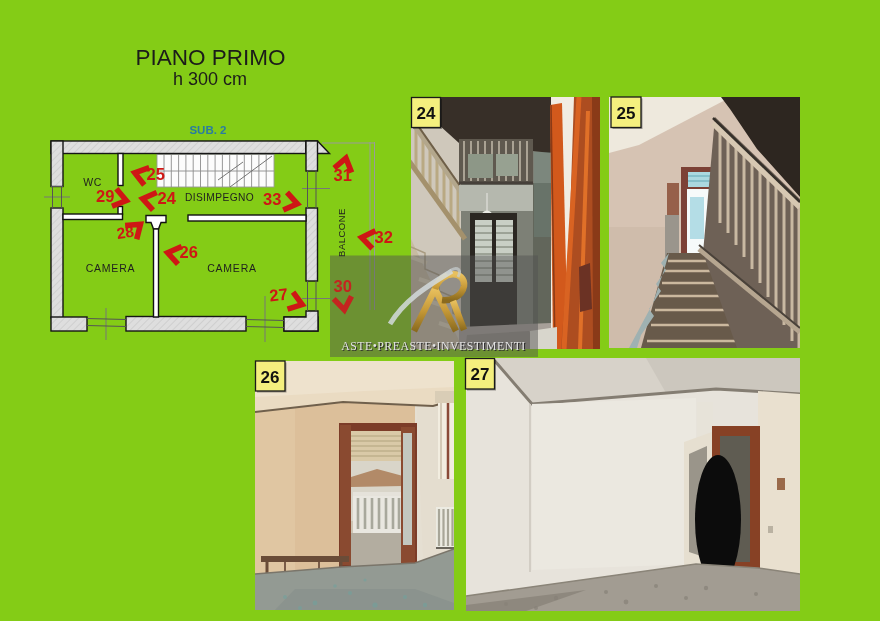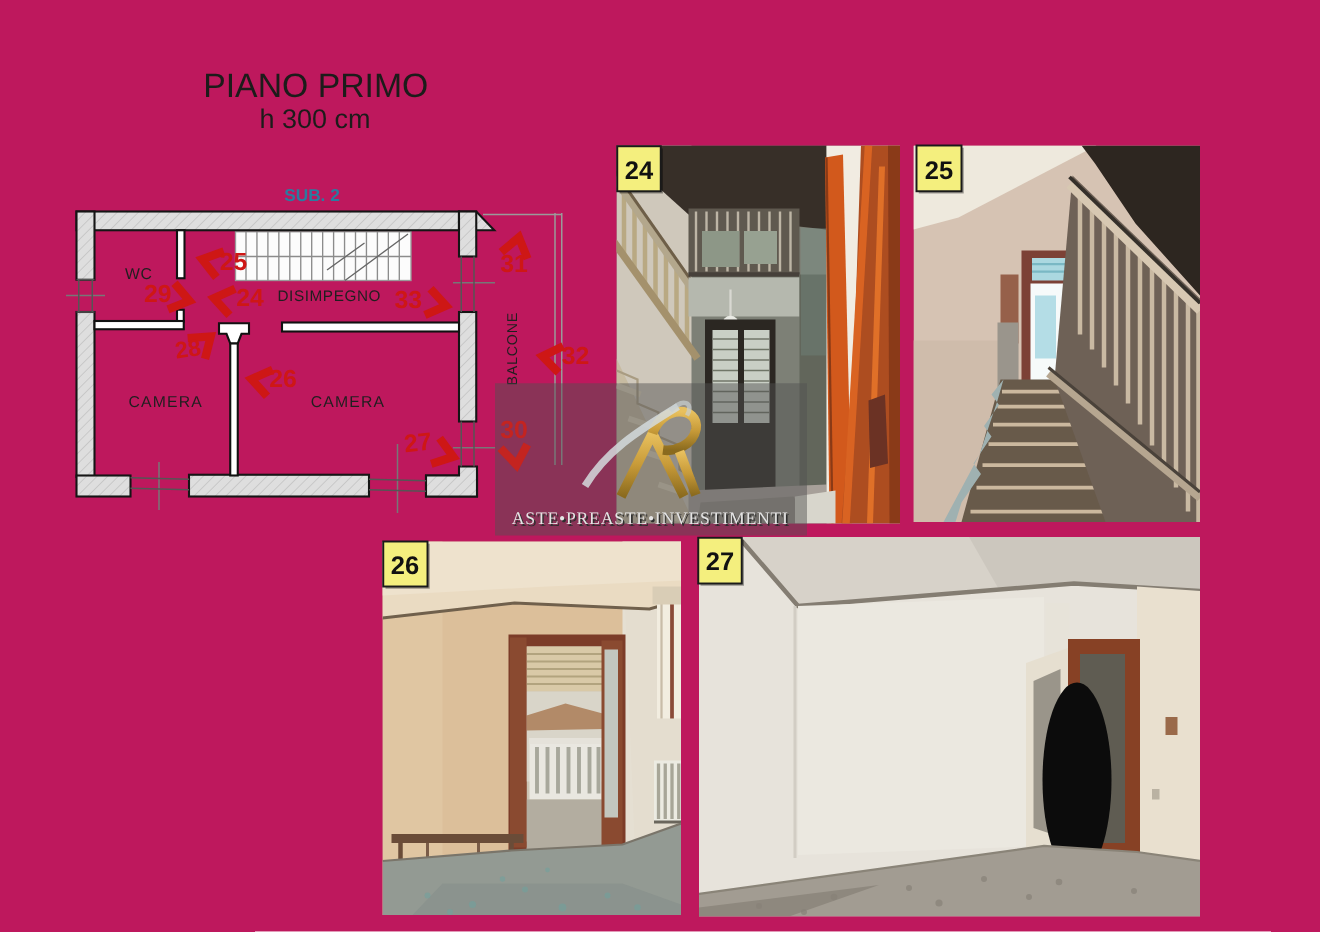--- a/index.html
+++ b/index.html
@@ -1,15 +1,15 @@
 <!DOCTYPE html>
 <html><head><meta charset="utf-8">
 <style>
 html,body{margin:0;padding:0;background:#fff}
-#page{position:relative;width:880px;height:621px;background:#be185d;font-family:"Liberation Sans",sans-serif;overflow:hidden}
+#page{position:relative;width:880px;height:621px;background:#84cc16;font-family:"Liberation Sans",sans-serif;overflow:hidden}
 #page>svg{position:absolute;top:0;left:0}
 </style></head>
 <body>
 <div id="page">
 <svg width="880" height="621" viewBox="0 0 880 621">
 <defs>
 <pattern id="hatch" width="5" height="5" patternTransform="rotate(45)" patternUnits="userSpaceOnUse">
   <rect width="5" height="5" fill="#dedede"></rect>
   <line x1="0" y1="0" x2="0" y2="5" stroke="#c6c6c6" stroke-width="1.2"></line>
 </pattern>

